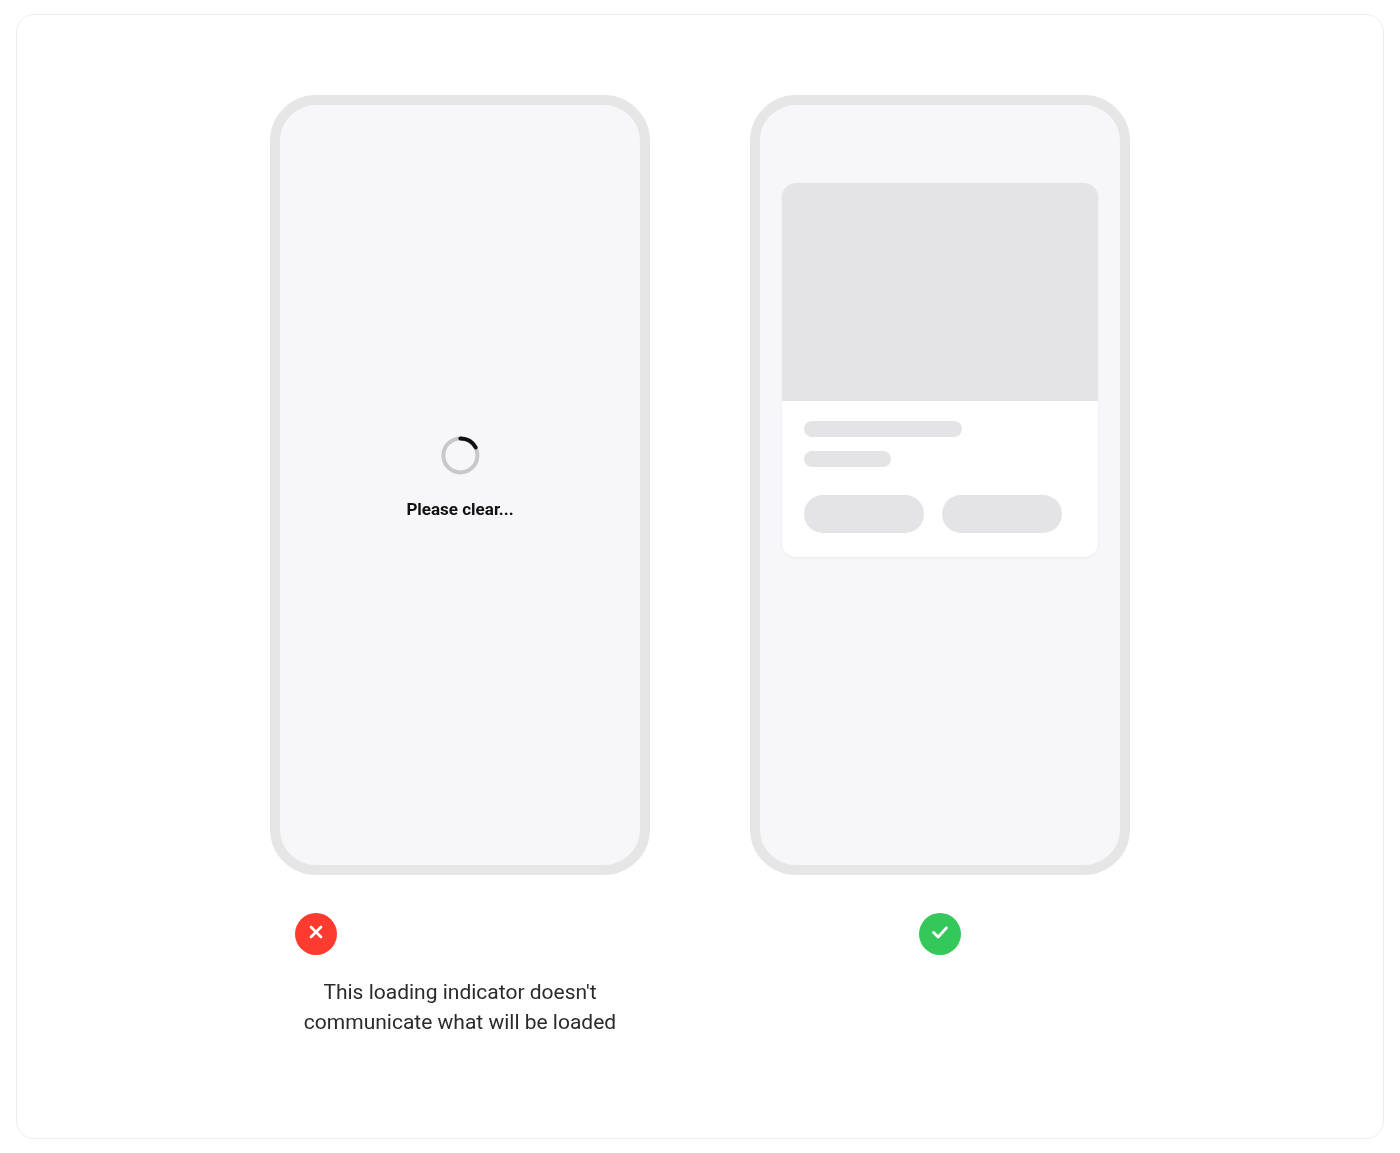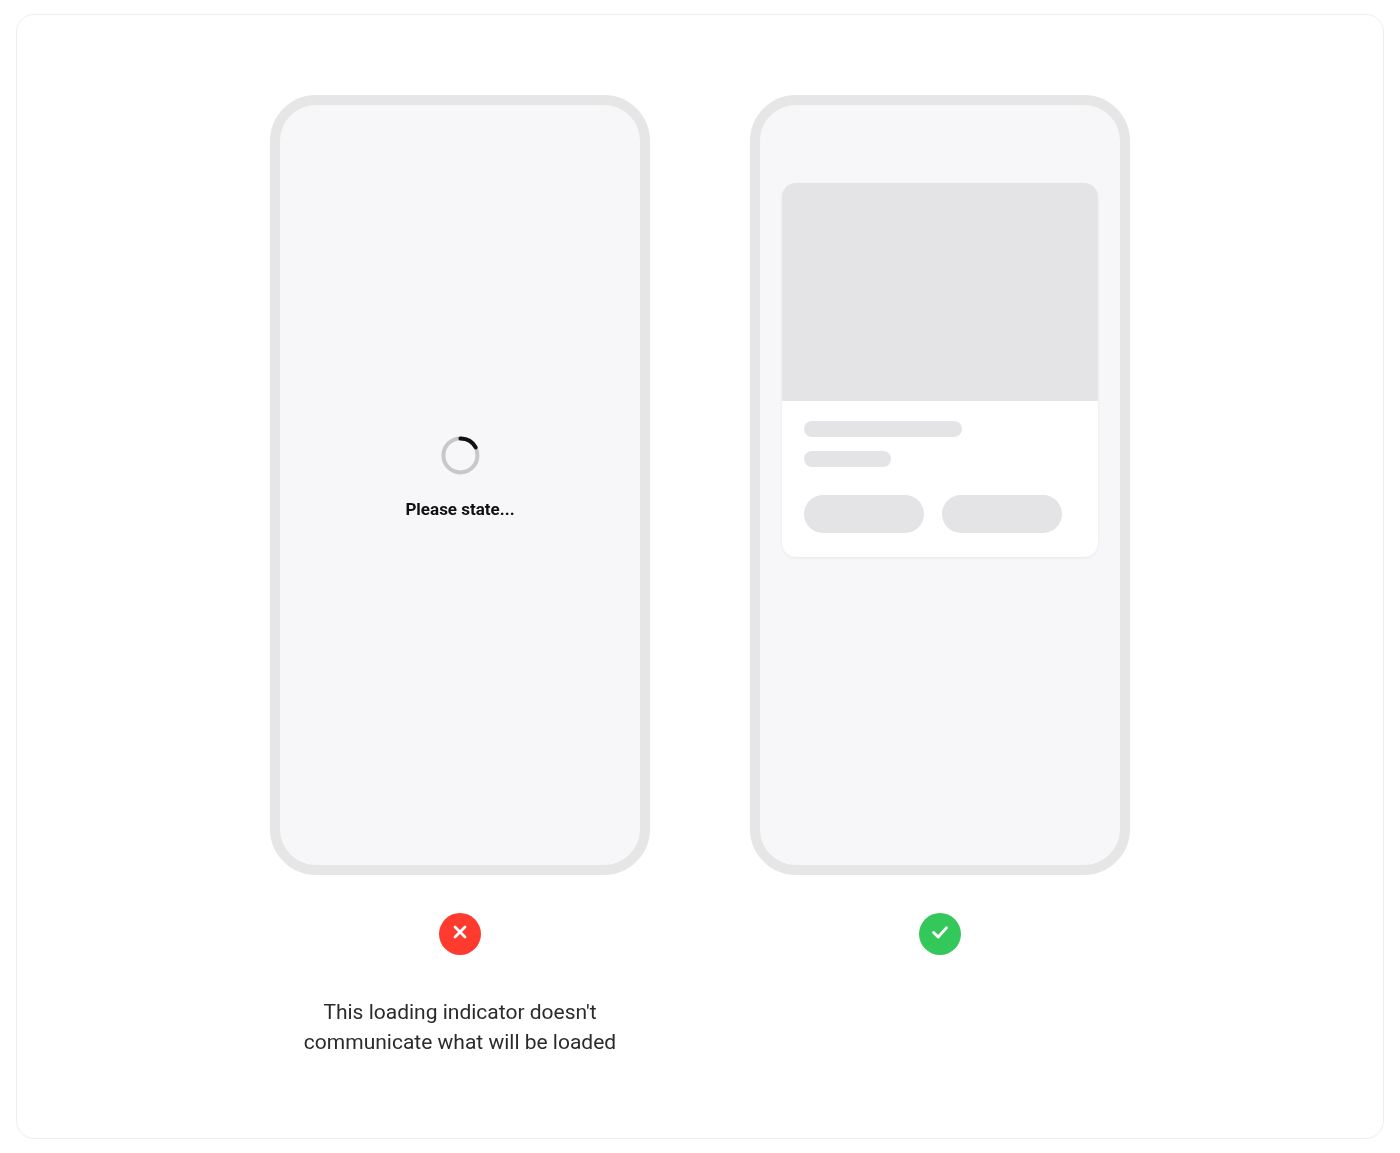--- a/index.html
+++ b/index.html
@@ -102,22 +102,21 @@
     border-radius: 20px;
     background: #e4e4e7;
   }
   .sk-btn.a { width: 120px; }
   .sk-btn.b { width: 120px; }
   
   .badge-row {
     margin-top: 38px;
     display: flex;
     flex-direction: column;
-    align-items: center;
-    gap: 20px;
+    align-items: flex-start;
   }
   .badge {
     width: 42px;
     height: 42px;
     border-radius: 50%;
     display: flex;
     align-items: center;
     justify-content: center;
     margin-bottom: 22px;
   }
@@ -138,21 +137,21 @@
 
   <div class="col">
     <div class="phone">
       <div class="spinner-wrap">
         <span class="spinner">
           <svg viewBox="0 0 44 44" width="44" height="44">
             <circle cx="22" cy="22" r="17" fill="none" stroke="#c7c7cc" stroke-width="4"></circle>
             <path d="M22 5 A17 17 0 0 1 37.3 14" fill="none" stroke="#111111" stroke-width="4" stroke-linecap="round"></path>
           </svg>
         </span>
-        <div class="wait-text">Please state...</div>
+        <div class="wait-text">Please clear...</div>
       </div>
     </div>
 
     <div class="badge-row">
       <div class="badge bad">
         <span>
           <svg viewBox="0 0 24 24" width="20" height="20">
             <path d="M6 6 L18 18 M18 6 L6 18" stroke="#ffffff" stroke-width="3.2" stroke-linecap="round"></path>
           </svg>
         </span>

